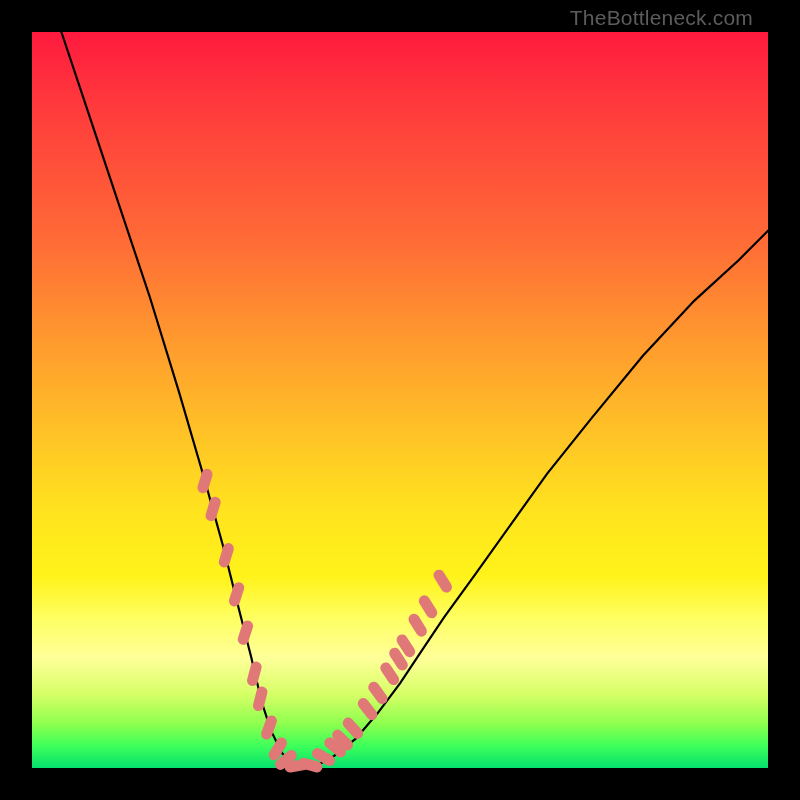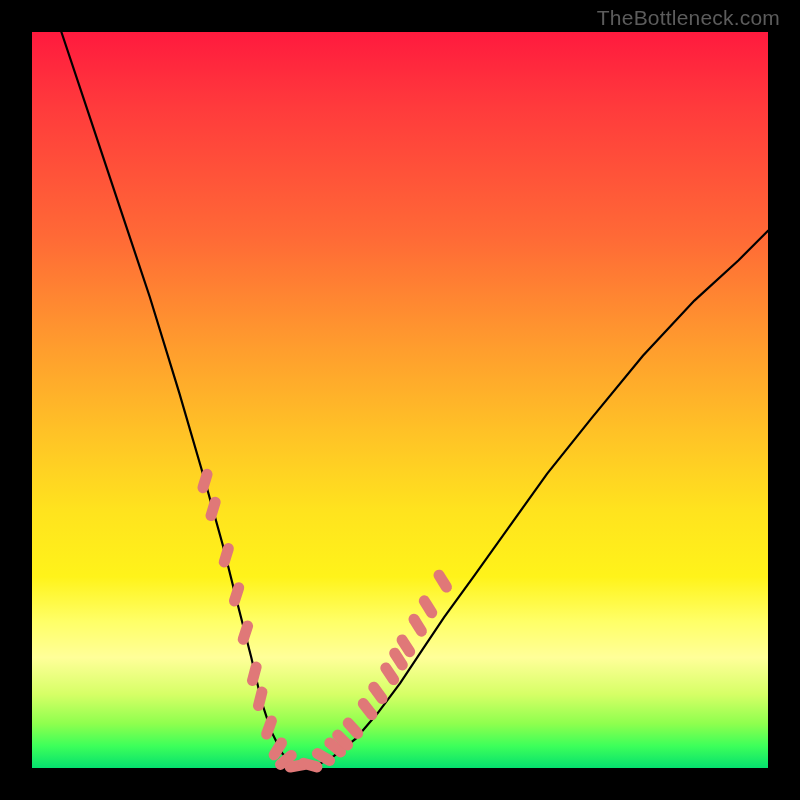--- a/index.html
+++ b/index.html
@@ -37,21 +37,21 @@
       #ffff99 85%,
       #d6ff66 90%,
       #8eff4e 94%,
       #3dff5a 97%,
       #05e06e 100%
     );
   }
   .watermark {
     position: absolute;
     top: 6px;
-    right: 20px;
+    right: 47px;
     color: #5c5c5c;
     font-size: 21px;
     font-weight: 500;
     letter-spacing: 0.2px;
     user-select: none;
   }
   svg.overlay {
     position: absolute;
     left: 0;
     top: 0;

